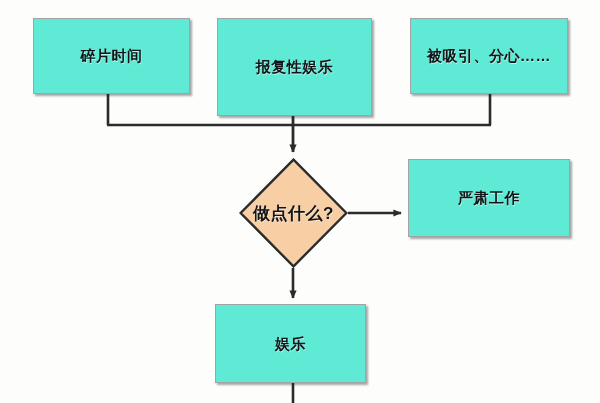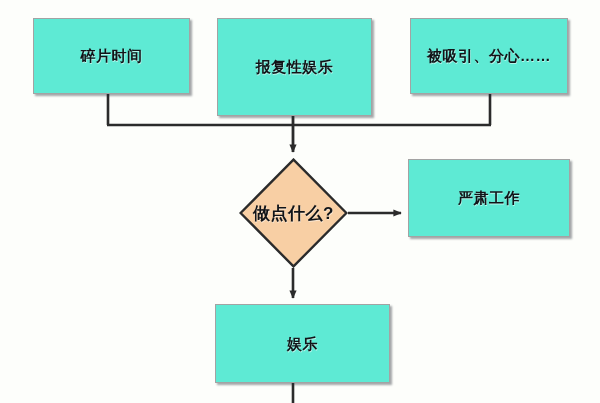--- a/index.html
+++ b/index.html
@@ -108,17 +108,17 @@
     <svg class="diamond-shape" viewBox="0 0 109 110" preserveAspectRatio="none" xmlns="http://www.w3.org/2000/svg">
       <polygon points="54.5,1.6 107.4,55 54.5,108.4 1.6,55" fill="#f8cfa4" stroke="#2b2b2b" stroke-width="2.4" stroke-linejoin="miter"></polygon>
     </svg>
     <span class="label">做点什么?</span>
   </div>
 
   <div class="node box" style="left:408px; top:159px; width:162px; height:78px;">
     <span class="label">严肃工作</span>
   </div>
 
-  <div class="node box" style="left:215px; top:304px; width:175px; height:79px;">
+  <div class="node box" style="left:215px; top:304px; width:151px; height:79px;">
     <span class="label">娱乐</span>
   </div>
 
 </div>
 
 </body></html>

